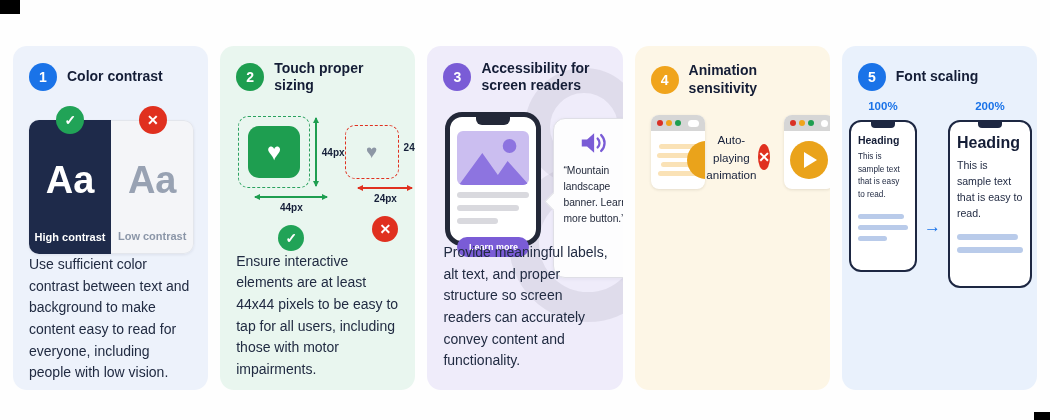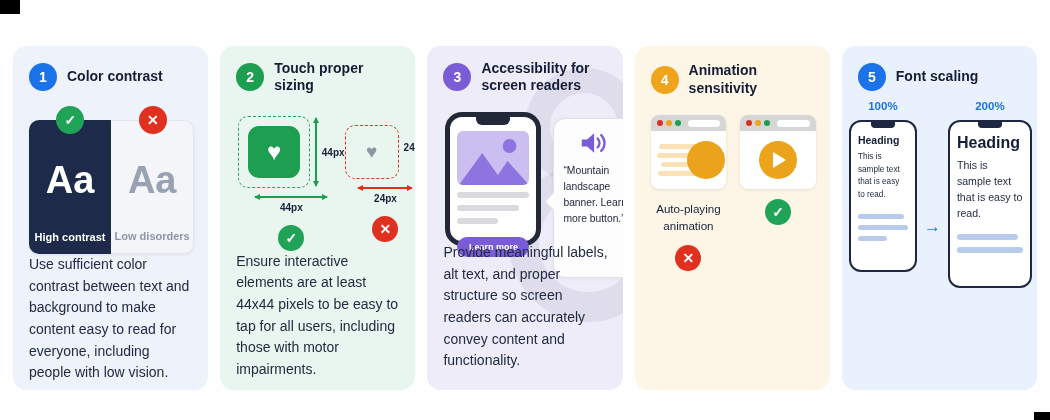--- a/index.html
+++ b/index.html
@@ -97,21 +97,21 @@
             border:1px solid #dfdfe6; border-radius:12px; padding:12px 9px;
             box-shadow:0 1px 4px rgba(40,40,70,.06); }
   .bubble::before { content:""; position:absolute; left:-7px; top:76px; width:12px; height:12px;
             background:#fdfdfe; border-left:1px solid #dfdfe6; border-bottom:1px solid #dfdfe6;
             transform:rotate(45deg); }
   .speaker { display:block; margin:0 auto 8px; }
   .bubble-text { font-size:10.3px; line-height:1.55; color:#1d2436; }
 
   
   .c4-demo { display:flex; gap:14px; margin-top:18px; z-index:1; }
-  .c4-col { flex:1; display:flex; flex-direction:column; align-items:center; }
+  .c4-col { flex:1; display:flex; align-items:center; }
   .browser { width:100%; border-radius:8px; overflow:hidden;
              box-shadow:0 1px 3px rgba(60,50,20,.12); background:#fff; }
   .bbar { height:16px; background:#d6d6d6; display:flex; align-items:center; padding:0 6px; gap:3px; }
   .dot { width:6px; height:6px; border-radius:50%; }
   .d-red { background:#d93025; } .d-yel { background:#f0a41c; } .d-grn { background:#1e9e50; }
   .pill { flex:1; height:7px; background:#fff; border-radius:4px; margin-left:4px; }
   .bwin { height:58px; position:relative; overflow:hidden; }
   .speed { position:absolute; border-radius:3px; background:rgba(240,164,28,.32); height:5px; }
   .sp1 { left:8px; top:13px; width:42px; } .sp2 { left:6px; top:22px; width:48px; }
   .sp3 { left:10px; top:31px; width:44px; } .sp4 { left:7px; top:40px; width:40px; }
@@ -167,21 +167,21 @@
         <span class="status st-green c1-check">✓</span>
         <span class="status st-red c1-cross">✕</span>
       </div>
       <div class="c1-panel">
         <div class="c1-half c1-dark">
           <span class="c1-aa">Aa</span>
           <span class="c1-label">High contrast</span>
         </div>
         <div class="c1-half c1-light">
           <span class="c1-aa">Aa</span>
-          <span class="c1-label">Low disorders</span>
+          <span class="c1-label">Low contrast</span>
         </div>
       </div>
     </div>
     <p class="card-body">Use sufficient color contrast between text and background to make content easy to read for everyone, including people with low vision.</p>
   </section>
 
   <section class="card card2">
     <div class="hdr">
       <span class="badge b-green">2</span>
       <h2 class="title">Touch proper sizing</h2>

